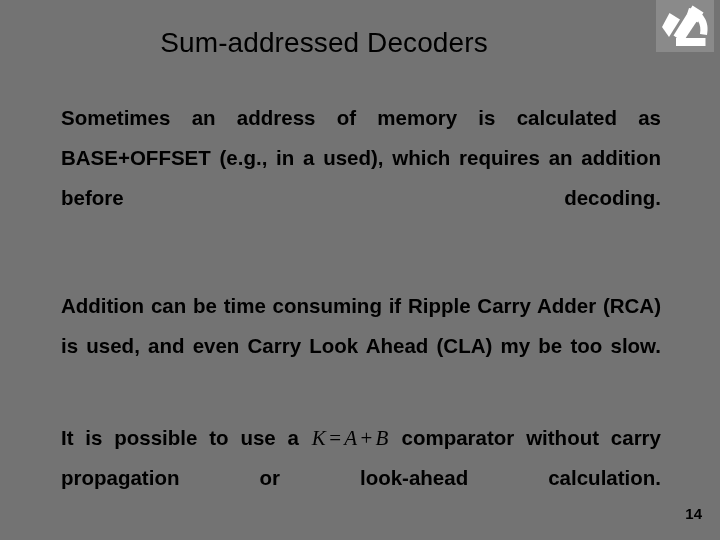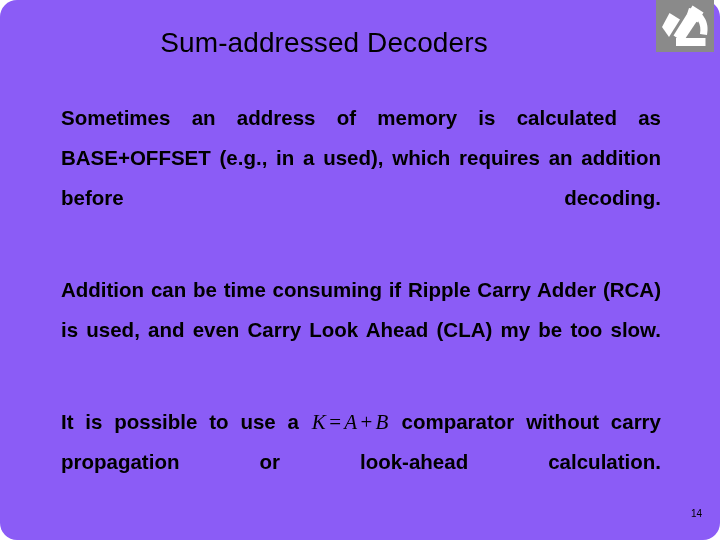--- a/index.html
+++ b/index.html
@@ -13,22 +13,21 @@
     position: relative;
     overflow: hidden;
     font-family: "Liberation Sans", sans-serif;
     color: #000000;
   }
 
   
   .slide {
     position: absolute;
     inset: 0;
-    background: #8b5cf6;
-    border-radius: 17px;
+    background: #737373;
   }
 
   
   .logo-badge {
     position: absolute;
     left: 656px;
     top: 0px;
     width: 58px;
     height: 52px;
     background: #8a8a8a;
@@ -76,21 +75,21 @@
   .para:last-child {
     margin-bottom: 0;
   }
   
   .para::after {
     content: "";
     display: inline-block;
     width: 100%;
   }
 
-  .para.p2 { margin-top: 12px; }
+  .para.p2 { margin-top: 28px; }
   .para.p3 { margin-top: 12px; }
 
   
   .math {
     font-family: "Liberation Serif", "DejaVu Serif", serif;
     font-style: italic;
     font-weight: 400;
     font-size: 21px;
     letter-spacing: 0.3px;
     padding: 0 1px;
@@ -98,22 +97,22 @@
   .math .op {
     font-style: normal;
     padding: 0 3px;
   }
 
   
   .page-number {
     position: absolute;
     right: 18px;
     bottom: 17px;
-    font-size: 10px;
-    font-weight: 400;
+    font-size: 15px;
+    font-weight: 700;
     color: #000000;
     line-height: 18px;
   }
 </style>
 </head>
 <body>
 
 <div class="slide">
 
   <div class="logo-badge">

